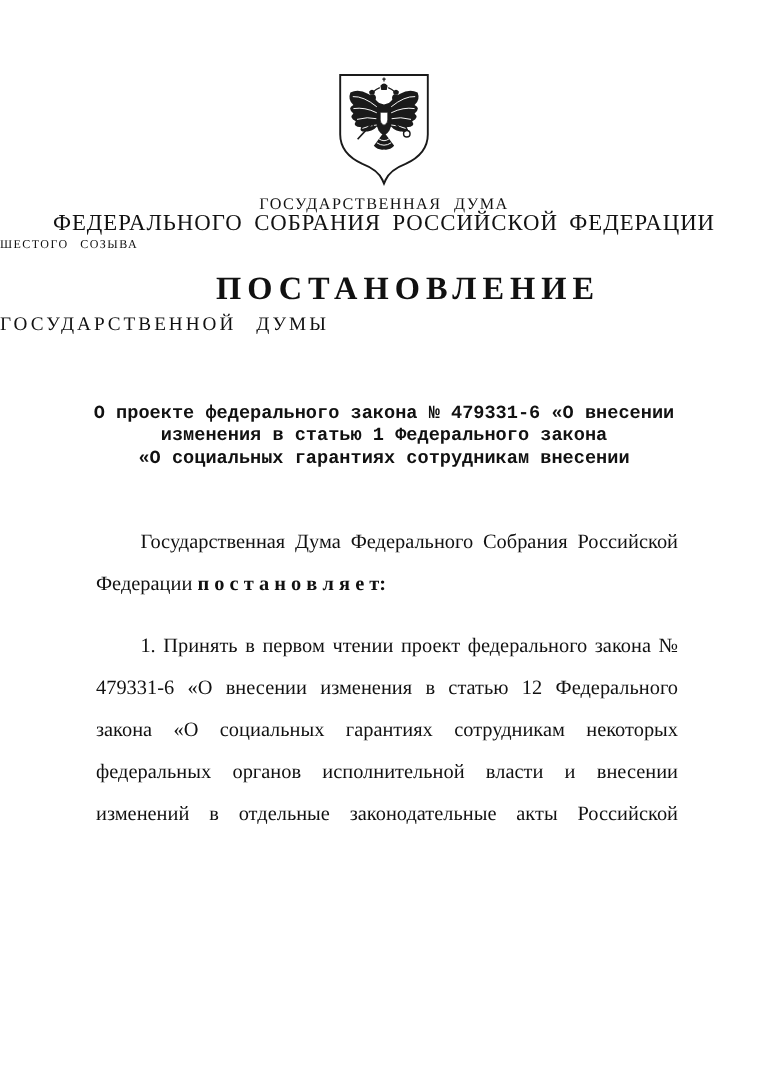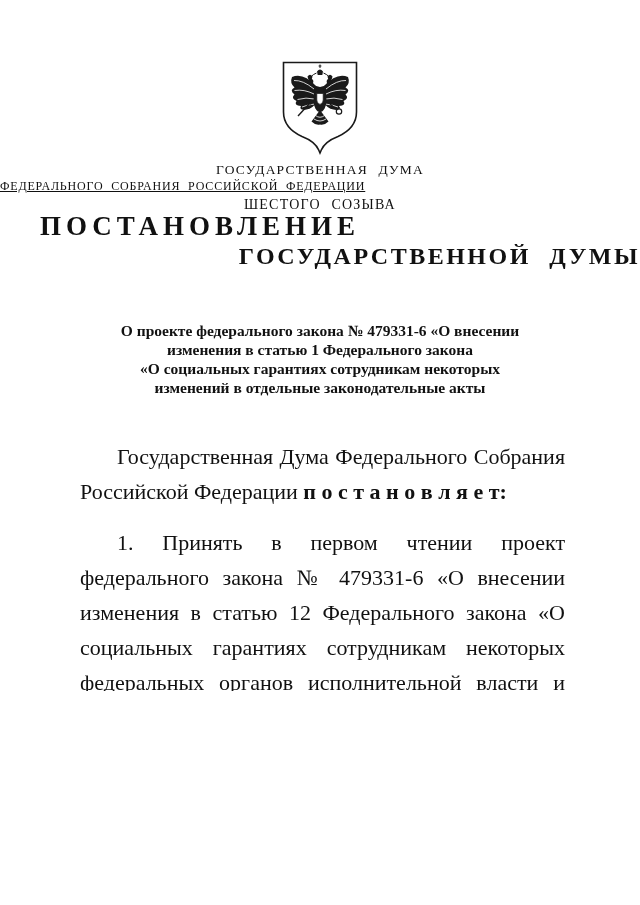--- a/index.html
+++ b/index.html
@@ -24,61 +24,61 @@
     height: 95px;
   }
   .hdr-line1 {
     font-size: 13.5px;
     letter-spacing: 1.2px;
     word-spacing: 6px;
     text-align: center;
     line-height: 17px;
   }
   .hdr-line2 {
-    font-size: 12px;
+    font-size: 19px;
     letter-spacing: 0.8px;
     word-spacing: 4px;
+    text-align: center;
     line-height: 17px;
-    text-decoration: underline;
   }
   .hdr-line3 {
-    font-size: 14px;
+    font-size: 10px;
     letter-spacing: 1.2px;
     word-spacing: 6px;
-    text-align: center;
     line-height: 15px;
     margin-top: 2px;
   }
   .doc-type1 {
     font-size: 27px;
     font-weight: bold;
     letter-spacing: 5px;
-    text-align: left;
+    text-align: center;
     line-height: 29px;
+    margin-top: 14px;
     padding-left: 40px;
   }
   .doc-type2 {
-    font-size: 24px;
+    font-size: 16px;
     letter-spacing: 2.5px;
     word-spacing: 10px;
-    text-align: right;
+    text-align: left;
     line-height: 25px;
     margin-top: 3px;
-    font-weight: bold;
   }
   .doc-title {
     margin-top: 52px;
     text-align: center;
     font-weight: bold;
     font-size: 15.5px;
     line-height: 19px;
+    font-family: Liberation Mono, monospace;
   }
   .body-text {
     margin: 42px 75px 0 80px;
-    font-size: 22px;
+    font-size: 17px;
     line-height: 35px;
     text-align: justify;
   }
   .body-text p {
     margin: 0;
     text-indent: 37px;
   }
   .body-text p.second {
     margin-top: 16px;
   }
@@ -137,22 +137,21 @@
   <div class="hdr-line1">ГОСУДАРСТВЕННАЯ ДУМА</div>
   <div class="hdr-line2">ФЕДЕРАЛЬНОГО СОБРАНИЯ РОССИЙСКОЙ ФЕДЕРАЦИИ</div>
   <div class="hdr-line3">ШЕСТОГО СОЗЫВА</div>
 
   <div class="doc-type1">ПОСТАНОВЛЕНИЕ</div>
   <div class="doc-type2">ГОСУДАРСТВЕННОЙ ДУМЫ</div>
 
   <div class="doc-title">
     <div>О проекте федерального закона № 479331-6 «О внесении</div>
     <div>изменения в статью 1 Федерального закона</div>
-    <div>«О социальных гарантиях сотрудникам некоторых</div>
-    <div>изменений в отдельные законодательные акты</div>
+    <div>«О социальных гарантиях сотрудникам внесении</div>
   </div>
 
   <div class="body-text">
     <p><span>Государственная Дума Федерального Собрания Российской Федерации</span> <span class="decree-word">п о с т а н о в л я е т:</span></p>
     <p class="second">1. Принять в первом чтении проект федерального закона № 479331-6 «О внесении изменения в статью 12 Федерального закона «О социальных гарантиях сотрудникам некоторых федеральных органов исполнительной власти и внесении изменений в отдельные законодательные акты Российской Федерации», внесенный Правительством Российской Федерации.</p>
   </div>
 
 </div>
 
 </body></html>

